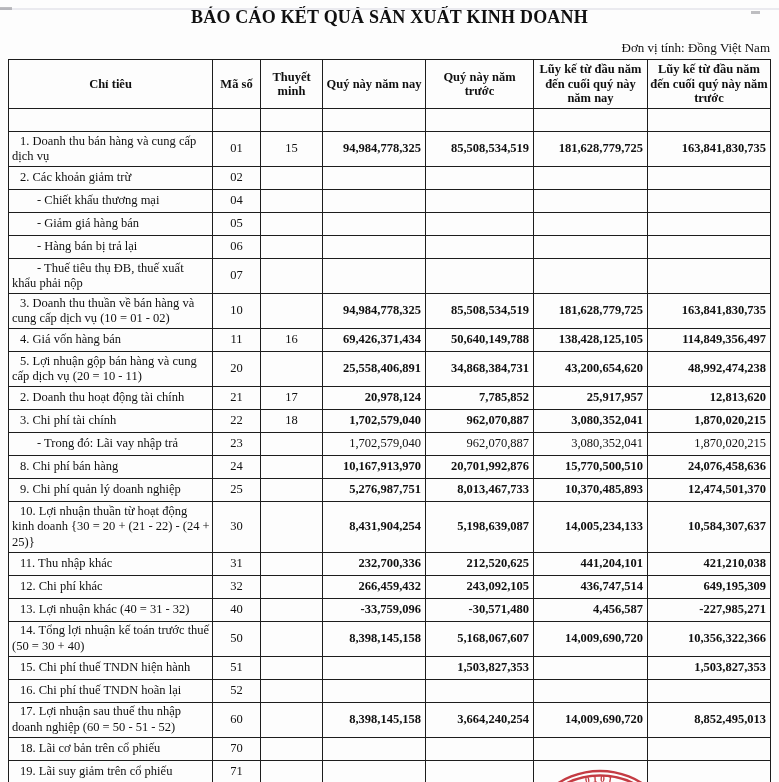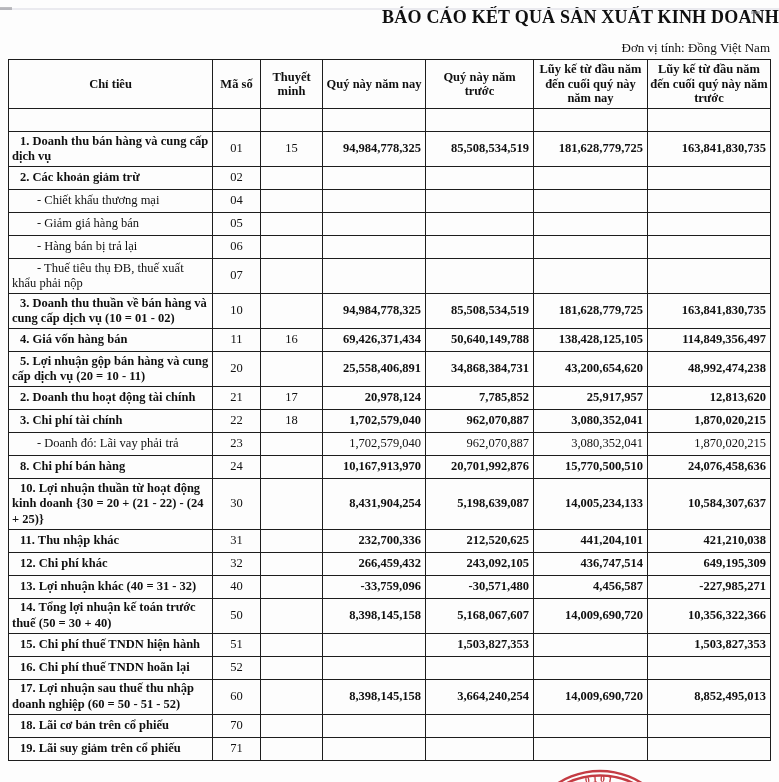--- a/index.html
+++ b/index.html
@@ -9,41 +9,41 @@
     position:relative;
     overflow:hidden;
     font-family:"Liberation Serif","DejaVu Serif",serif;
     color:#101010;
   }
   .scan-line { position:absolute; top:8px; left:0; width:779px; height:2px; background:#eaeaef; }
   .corner-mark { position:absolute; background:#8a8a90; opacity:.55; }
   .corner-mark.left { top:7px; left:0; width:12px; height:3px; }
   .corner-mark.right { top:11px; left:751px; width:9px; height:3px; }
 
-  .doc-header { text-align:right; padding-top:7px; }
+  .doc-header { text-align:center; padding-top:7px; }
   .title { font-size:18px; font-weight:700; letter-spacing:.2px; }
   .subtitle { font-size:13.5px; margin-top:3px; }
   .unit-note { text-align:right; font-size:13px; padding-right:9px; margin-top:12px; margin-bottom:3px; }
 
   table.report {
     border-collapse:collapse; table-layout:fixed;
     margin-left:8px; width:762px;
     background:#fdfdfd;
   }
   .report th, .report td { border:1.6px solid #1d1d1d; overflow:hidden; }
   .report th {
     font-size:12.5px; line-height:14.5px; font-weight:700;
     text-align:center; vertical-align:middle;
     height:46px; padding:1px 2px;
   }
   .report td {
     font-size:12.5px; line-height:15.5px;
     vertical-align:middle; height:19px; padding:1.5px 2px;
   }
-  td.label { text-align:left; font-weight:700; text-indent:8px; padding-left:3px; }
+  td.label { text-align:left; font-weight:400; text-indent:8px; padding-left:3px; }
   tr.sub td.label { font-weight:400; text-indent:25px; }
   td.code, td.note { text-align:center; font-weight:400; }
   td.num { text-align:right; font-weight:700; padding-right:4px; }
   tr.sub td.num { font-weight:400; }
 
   svg.stamp { position:absolute; left:0; top:0; width:779px; height:782px; pointer-events:none; }
 </style>
 </head>
 <body>
 
@@ -180,36 +180,45 @@
       <tr>
         <td class="label">3. Chi phí tài chính</td>
         <td class="code">22</td>
         <td class="note">18</td>
         <td class="num">1,702,579,040</td>
         <td class="num">962,070,887</td>
         <td class="num">3,080,352,041</td>
         <td class="num">1,870,020,215</td>
       </tr>
       <tr class="sub">
-        <td class="label">- Doanh đó: Lãi vay phải trả</td>
+        <td class="label">- Trong đó: Lãi vay nhập trả</td>
         <td class="code">23</td>
         <td class="note"></td>
         <td class="num">1,702,579,040</td>
         <td class="num">962,070,887</td>
         <td class="num">3,080,352,041</td>
         <td class="num">1,870,020,215</td>
       </tr>
       <tr>
         <td class="label">8. Chi phí bán hàng</td>
         <td class="code">24</td>
         <td class="note"></td>
         <td class="num">10,167,913,970</td>
         <td class="num">20,701,992,876</td>
         <td class="num">15,770,500,510</td>
         <td class="num">24,076,458,636</td>
+      </tr>
+      <tr>
+        <td class="label">9. Chi phí quản lý doanh nghiệp</td>
+        <td class="code">25</td>
+        <td class="note"></td>
+        <td class="num">5,276,987,751</td>
+        <td class="num">8,013,467,733</td>
+        <td class="num">10,370,485,893</td>
+        <td class="num">12,474,501,370</td>
       </tr>
       <tr>
         <td class="label">10. Lợi nhuận thuần từ hoạt động kinh doanh {30 = 20 + (21 - 22) - (24 + 25)}</td>
         <td class="code">30</td>
         <td class="note"></td>
         <td class="num">8,431,904,254</td>
         <td class="num">5,198,639,087</td>
         <td class="num">14,005,234,133</td>
         <td class="num">10,584,307,637</td>
       </tr>

